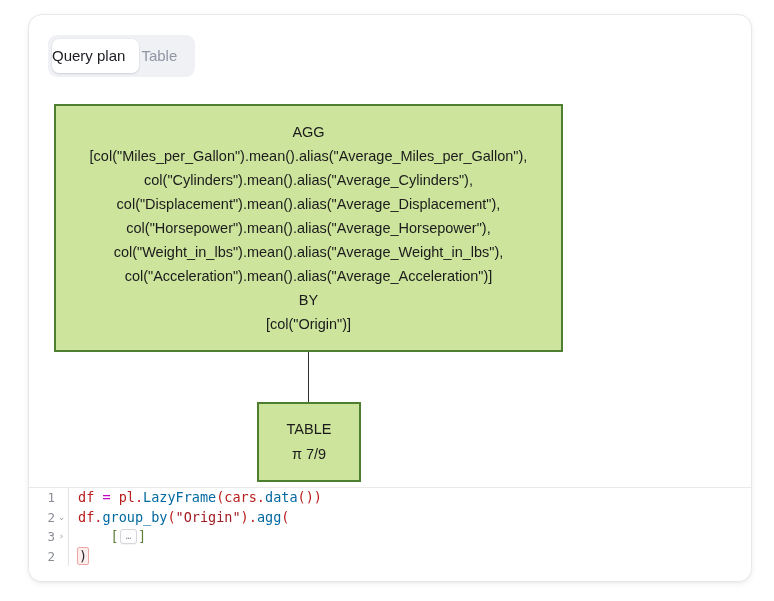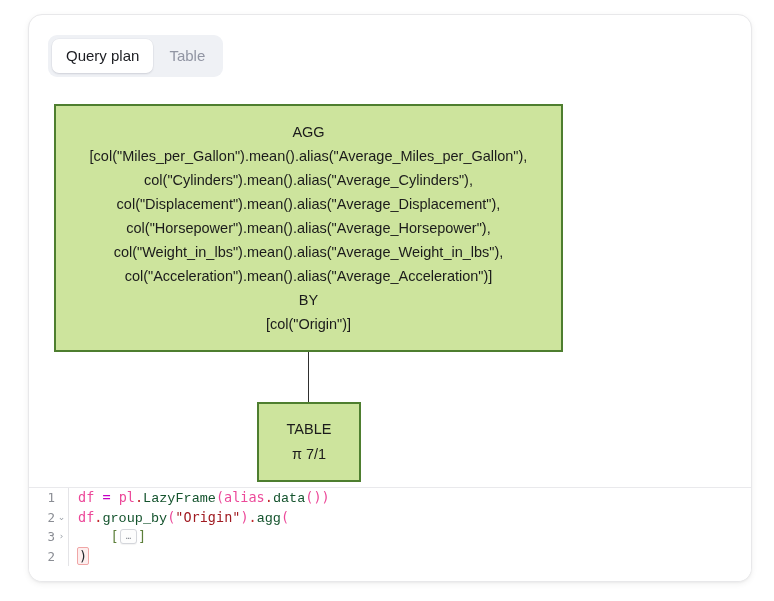--- a/index.html
+++ b/index.html
@@ -39,21 +39,21 @@
     display: inline-flex;
     align-items: center;
     background: #eff1f5;
     border-radius: 9px;
     padding: 4px;
     gap: 2px;
   }
   .tab {
     font-size: 15px;
     line-height: 1;
-    padding: 9px 14px 10px 14px;
+    padding: 9px 14px 10px 0;
     border-radius: 7px;
     color: #9195a3;
     background: transparent;
     border: none;
     cursor: pointer;
     font-family: "Liberation Sans", "DejaVu Sans", sans-serif;
     white-space: nowrap;
   }
   .tab.active {
     background: #ffffff;
@@ -165,23 +165,23 @@
     margin-right: 9px;
   }
   .code-text {
     white-space: pre;
     color: #24292e;
     line-height: 19.5px;
   }
 
   .t-op    { color: #c400c4; }
   .t-dot   { color: #c1282b; }
-  .t-fn    { color: #14532d; font-family: Liberation Mono, monospace; }
+  .t-fn    { color: #0369a1; }
   .t-str   { color: #a11b22; }
-  .t-plain { color: #ec4899; }
+  .t-plain { color: #b91c1c; }
 
   .bracket-hl {
     display: inline-block;
     border: 1px solid #f0a6a6;
     background: #fdeeee;
     border-radius: 2px;
     padding: 0 1px;
     margin: 0 -1px;
     line-height: 16px;
   }
@@ -223,33 +223,33 @@
       <div class="line">col("Weight_in_lbs").mean().alias("Average_Weight_in_lbs"),</div>
       <div class="line">col("Acceleration").mean().alias("Average_Acceleration")]</div>
       <div class="line">BY</div>
       <div class="line">[col("Origin")]</div>
     </div>
 
     <div id="connector"></div>
 
     <div class="node" id="node-table">
       <div class="line">TABLE</div>
-      <div class="line">π 7/1</div>
+      <div class="line">π 7/9</div>
     </div>
 
   </div>
 
   <div id="divider"></div>
 
   <div id="editor">
       <div class="code-row">
         <div class="ln">1</div>
         <div class="fold"></div>
         <div class="gutter-sep"></div>
-        <div class="code-text"><span class="t-plain">df </span><span class="t-op">=</span><span class="t-plain"> pl</span><span class="t-dot">.</span><span class="t-fn">LazyFrame</span><span class="t-plain">(alias</span><span class="t-dot">.</span><span class="t-fn">data</span><span class="t-plain">())</span></div>
+        <div class="code-text"><span class="t-plain">df </span><span class="t-op">=</span><span class="t-plain"> pl</span><span class="t-dot">.</span><span class="t-fn">LazyFrame</span><span class="t-plain">(cars</span><span class="t-dot">.</span><span class="t-fn">data</span><span class="t-plain">())</span></div>
       </div>
       <div class="code-row">
         <div class="ln">2</div>
         <div class="fold">⌄</div>
         <div class="gutter-sep"></div>
         <div class="code-text"><span class="t-plain">df</span><span class="t-dot">.</span><span class="t-fn">group_by</span><span class="t-plain">(</span><span class="t-str">"Origin"</span><span class="t-plain">)</span><span class="t-dot">.</span><span class="t-fn">agg</span><span class="t-plain">(</span></div>
       </div>
       <div class="code-row">
         <div class="ln">3</div>
         <div class="fold">›</div>

